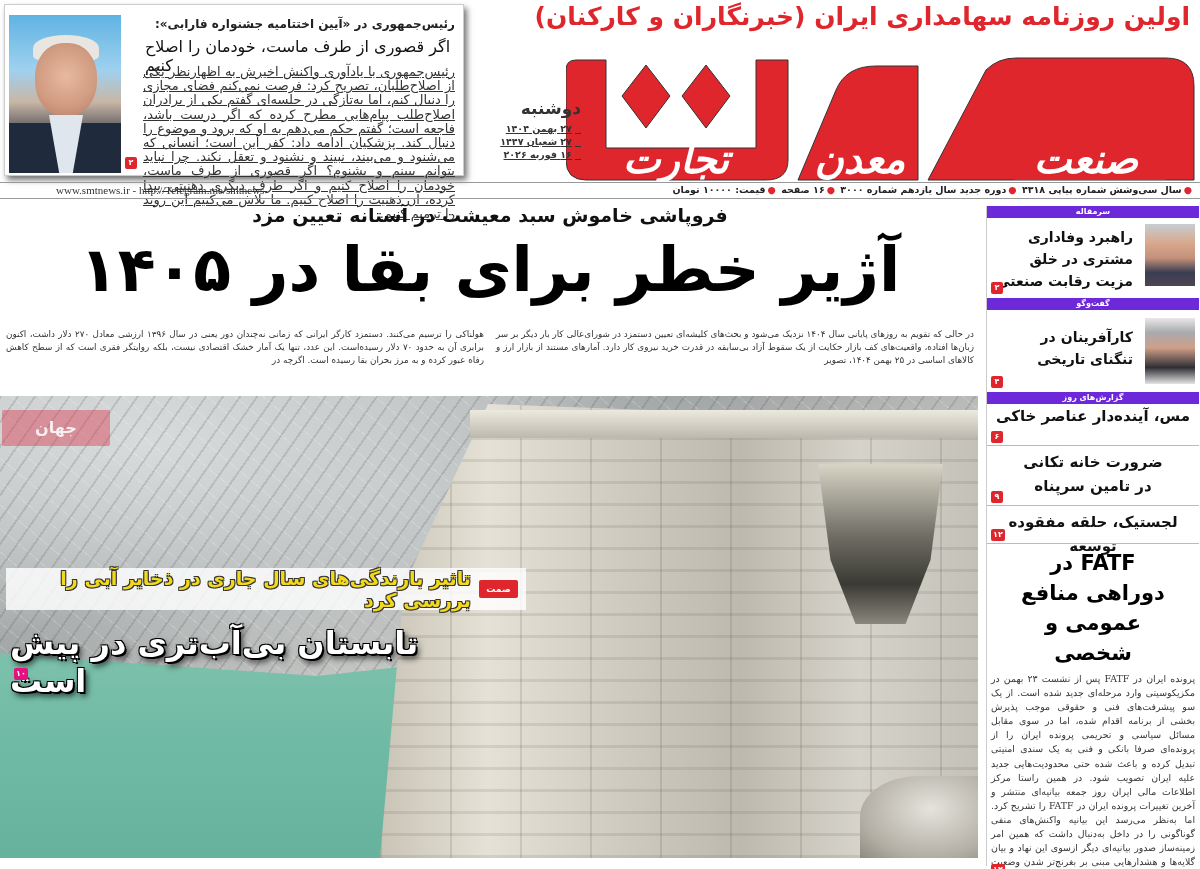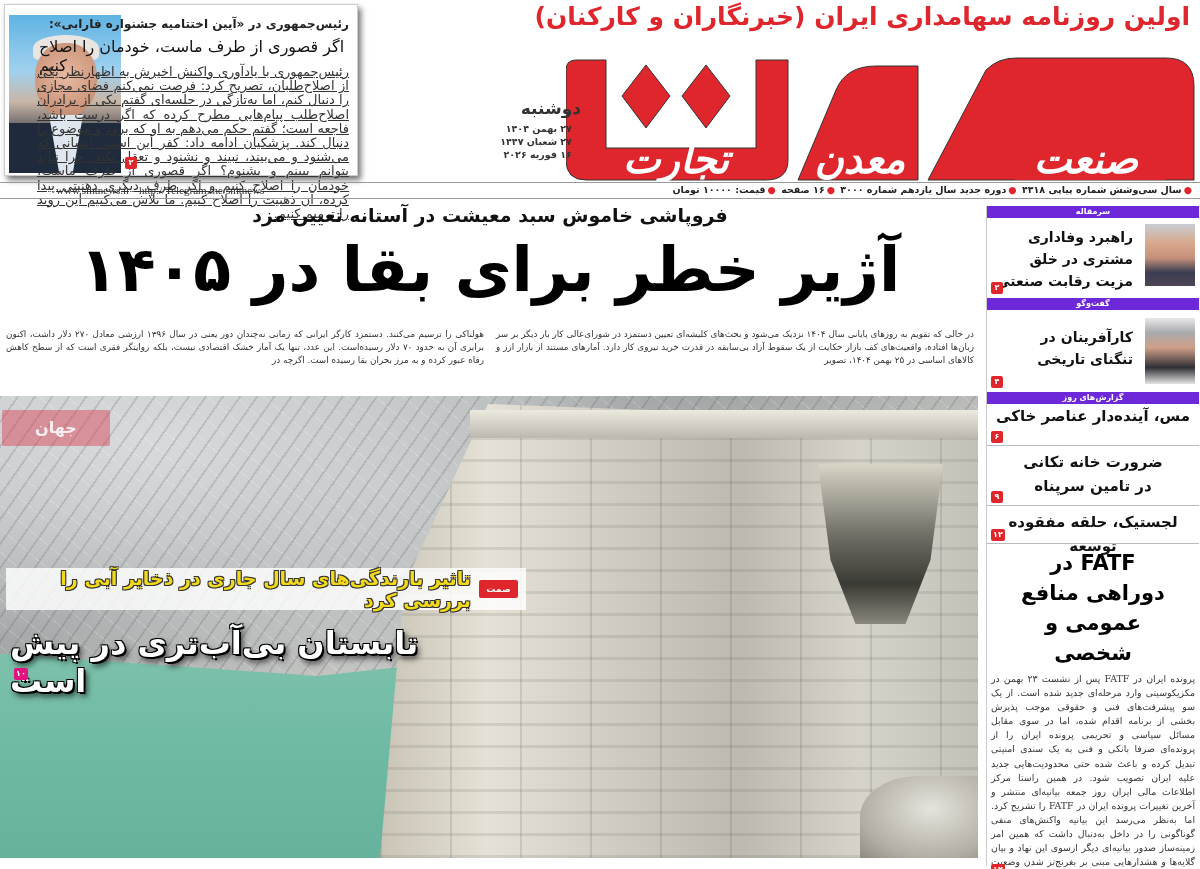--- a/index.html
+++ b/index.html
@@ -5,21 +5,21 @@
   * { box-sizing: border-box; margin: 0; padding: 0; }
   html, body { width: 1200px; height: 869px; background: #ffffff; overflow: hidden; }
   body { font-family: "DejaVu Sans", sans-serif; color: #111; position: relative; }
 
   .rtl { direction: rtl; }
 
   
   .masthead { position: absolute; left: 0; top: 0; width: 1200px; height: 182px; }
 
   .lead-box {
-    position: absolute; left: 4px; top: 4px; width: 354px; height: 172px;
+    position: absolute; left: 4px; top: 4px; width: 460px; height: 172px;
     background: #fff; border: 1px solid #ccc;
     box-shadow: 3px 4px 6px rgba(0,0,0,0.55);
   }
   .lead-photo {
     position: absolute; left: 4px; top: 10px; width: 112px; height: 158px;
     background: linear-gradient(180deg, #5fb3e3 0%, #9fd1ef 35%, #c9b6a6 55%, #3b3f4a 78%, #1c2330 100%);
     overflow: hidden;
   }
   .lead-photo .face {
     position: absolute; left: 26px; top: 28px; width: 62px; height: 74px;
@@ -64,21 +64,21 @@
     position: absolute; right: 10px; top: 2px; width: 700px; text-align: right;
     font-size: 25px; font-weight: bold; color: #e0262d; letter-spacing: 0.5px;
   }
   .logo {
     position: absolute; left: 566px; top: 30px; width: 630px; height: 152px;
   }
   .logo svg { width: 100%; height: 100%; }
 
   .dateblock { position: absolute; left: 517px; top: 98px; width: 64px; text-align: right; }
   .dateblock .day { font-size: 17px; font-weight: bold; color: #333; margin-bottom: 4px; }
-  .dateblock .d { font-size: 9.5px; font-weight: bold; color: #333; line-height: 13px; white-space: nowrap; }
+  .dateblock .d { font-size: 9.5px; font-weight: bold; color: #333; line-height: 13px; white-space: nowrap; text-decoration: underline; }
   .dateblock .d::before { content: "•"; color: #e0262d; margin-left: 3px; }
 
   .infobar {
     position: absolute; left: 0; top: 182px; width: 1200px; height: 17px;
     border-top: 1px solid #999; border-bottom: 1px solid #999;
   }
   .web-links {
     position: absolute; left: 56px; top: 1px; font-family: "Liberation Serif", serif;
     font-size: 11px; color: #333; direction: ltr;
   }

